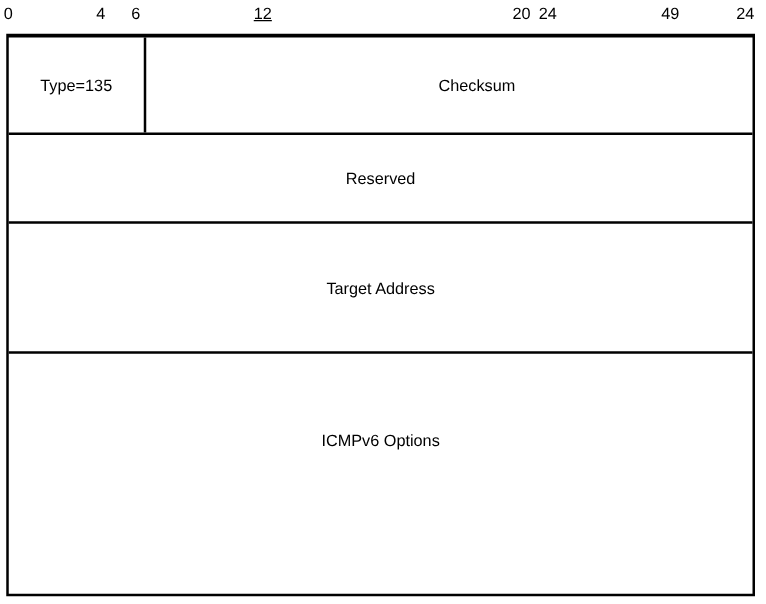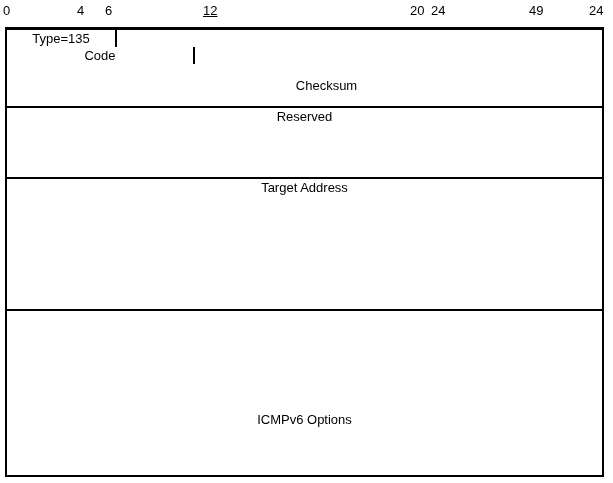--- a/index.html
+++ b/index.html
@@ -48,47 +48,46 @@
     box-sizing: border-box;
     border: 2px solid #000000;
     border-top-width: 3px;
     background: #ffffff;
   }
   .prow {
     position: relative;
     box-sizing: border-box;
     width: 100%;
     display: flex;
-    flex-direction: column;
+    flex-direction: row;
     border-bottom: 2px solid #000000;
   }
   .prow.last {
     border-bottom: none;
-    margin-top: 39px;
   }
   .pcell {
     box-sizing: border-box;
     display: flex;
     align-items: center;
     justify-content: center;
     border-right: 2px solid #000000;
     font-size: 13px;
     line-height: 17px;
     color: #000000;
     white-space: nowrap;
     overflow: hidden;
   }
   .pcell.lastcell {
     border-right: none;
   }
 
   
   .row-header-fields { height: 78px; }
   .row-reserved      { height: 71px; }
-  .row-target        { height: 132px; }
+  .row-target        { height: 104px; }
   .row-options       { height: 149px; }
 
   
   .cell-type     { width: 110px; }
   .cell-code     { width: 188px; }
   .cell-checksum { flex: 1 1 auto; margin-left: 44px; }
 
   .cell-full { width: 100%; }
 
   
@@ -111,21 +110,20 @@
     <span class="tick-label" style="left:374px;margin-left:36px;">20</span>
     <span class="tick-label" style="left:431px;">24</span>
     <span class="tick-label" style="left:529px;">49</span>
     <span class="tick-label" style="left:589px;">24</span>
   </div>
 
   <div class="packet-table">
 
     <div class="prow row-header-fields">
       <div class="pcell cell-type">Type=135</div>
-      <div class="pcell cell-code">Code</div>
       <div class="pcell cell-checksum lastcell">Checksum</div>
     </div>
 
     <div class="prow row-reserved">
       <div class="pcell cell-full lastcell">Reserved</div>
     </div>
 
     <div class="prow row-target">
       <div class="pcell cell-full lastcell">Target Address</div>
     </div>

